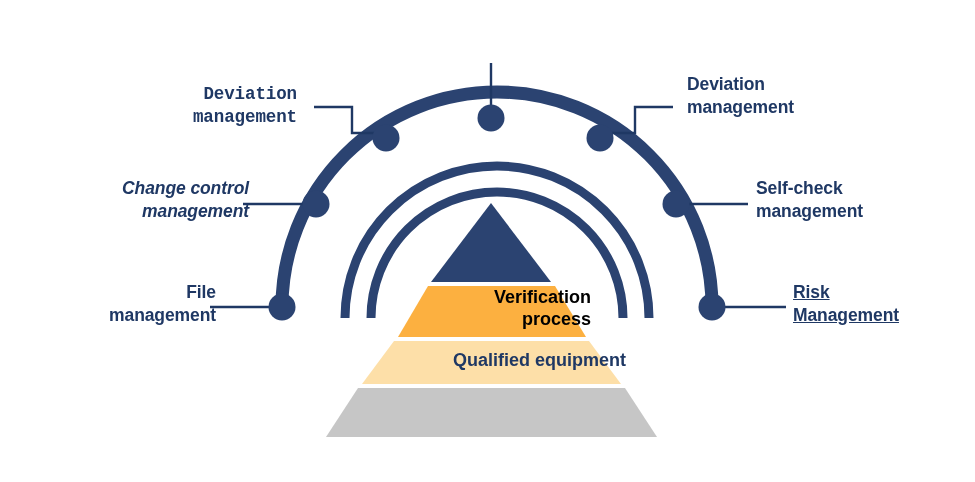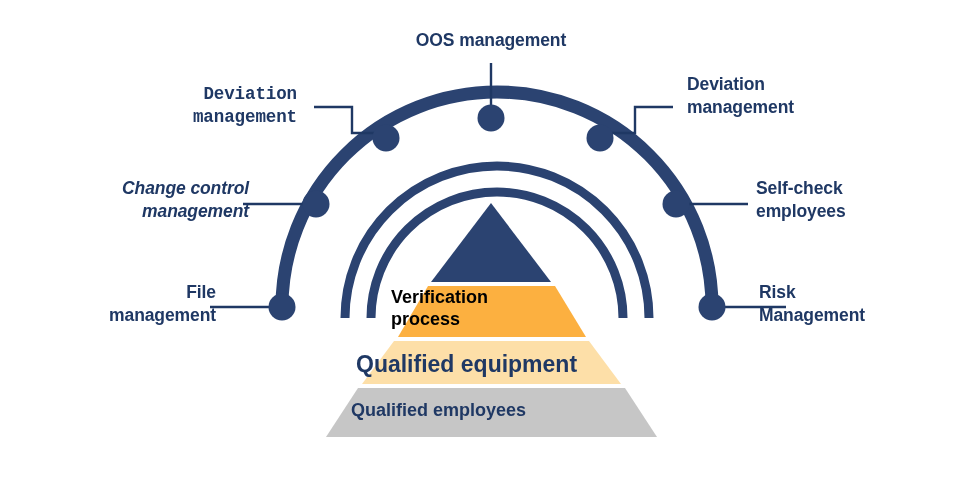--- a/index.html
+++ b/index.html
@@ -42,32 +42,32 @@
   .label.right {
     text-align: left;
   }
   .label.center {
     text-align: center;
   }
   .tier-label {
     position: absolute;
     font-family: "Liberation Sans", sans-serif;
     font-weight: bold;
-    text-align: left;
+    text-align: right;
     line-height: 1.22;
     white-space: pre-line;
     pointer-events: none;
   }
   #tier-label-verification {
     color: #000000;
     font-size: 18px;
   }
   #tier-label-equipment {
     color: #1f3864;
-    font-size: 23px;
+    font-size: 18px;
   }
   #tier-label-employees {
     color: #1f3864;
     font-size: 18px;
   }
 </style>
 </head>
 <body>
 
 <div id="diagram-root">
@@ -111,40 +111,38 @@
     </g>
 
     <g>
       <polygon points="491,203 551,282 431,282" fill="#2b4371"></polygon>
       <polygon points="428,286 555,286 586,337 398,337" fill="#fcb040"></polygon>
       <polygon points="394,341 589,341 621,384 362,384" fill="#fddfa8"></polygon>
       <polygon points="358,388 625,388 657,437 326,437" fill="#c6c6c6"></polygon>
     </g>
   </svg>
 
-  <div class="label center" id="label-oos" style="left: 341px; top: 29px; width: 300px;">OOS management</div>
 
   <div class="label left" id="label-deviation" style="left: 75px; top: 83px; width: 222px; font-family: Liberation Mono, monospace;">Deviation
 management</div>
 
   <div class="label right" id="label-supplier" style="left: 687px; top: 73px; width: 230px;">Deviation
 management</div>
 
   <div class="label left" id="label-change-control" style="left: 49px; top: 177px; width: 200px; font-style: italic;">Change control
 management</div>
 
   <div class="label right" id="label-self-check" style="left: 756px; top: 177px; width: 210px;">Self-check
-employees</div>
+management</div>
 
   <div class="label left" id="label-file" style="left: 44px; top: 281px; width: 172px;">File
 management</div>
 
-  <div class="label right" id="label-risk" style="left: 759px; top: 281px; width: 175px;">Risk
+  <div class="label right" id="label-risk" style="left: 793px; top: 281px; width: 175px; text-decoration: underline;">Risk
 Management</div>
 
   <div class="tier-label" id="tier-label-verification" style="left: 391px; top: 287px; width: 200px;">Verification
 process</div>
 
   <div class="tier-label" id="tier-label-equipment" style="left: 356px; top: 350px; width: 270px;">Qualified equipment</div>
 
-  <div class="tier-label" id="tier-label-employees" style="left: 351px; top: 400px; width: 280px;">Qualified employees</div>
 
 </div>
 
 </body></html>

